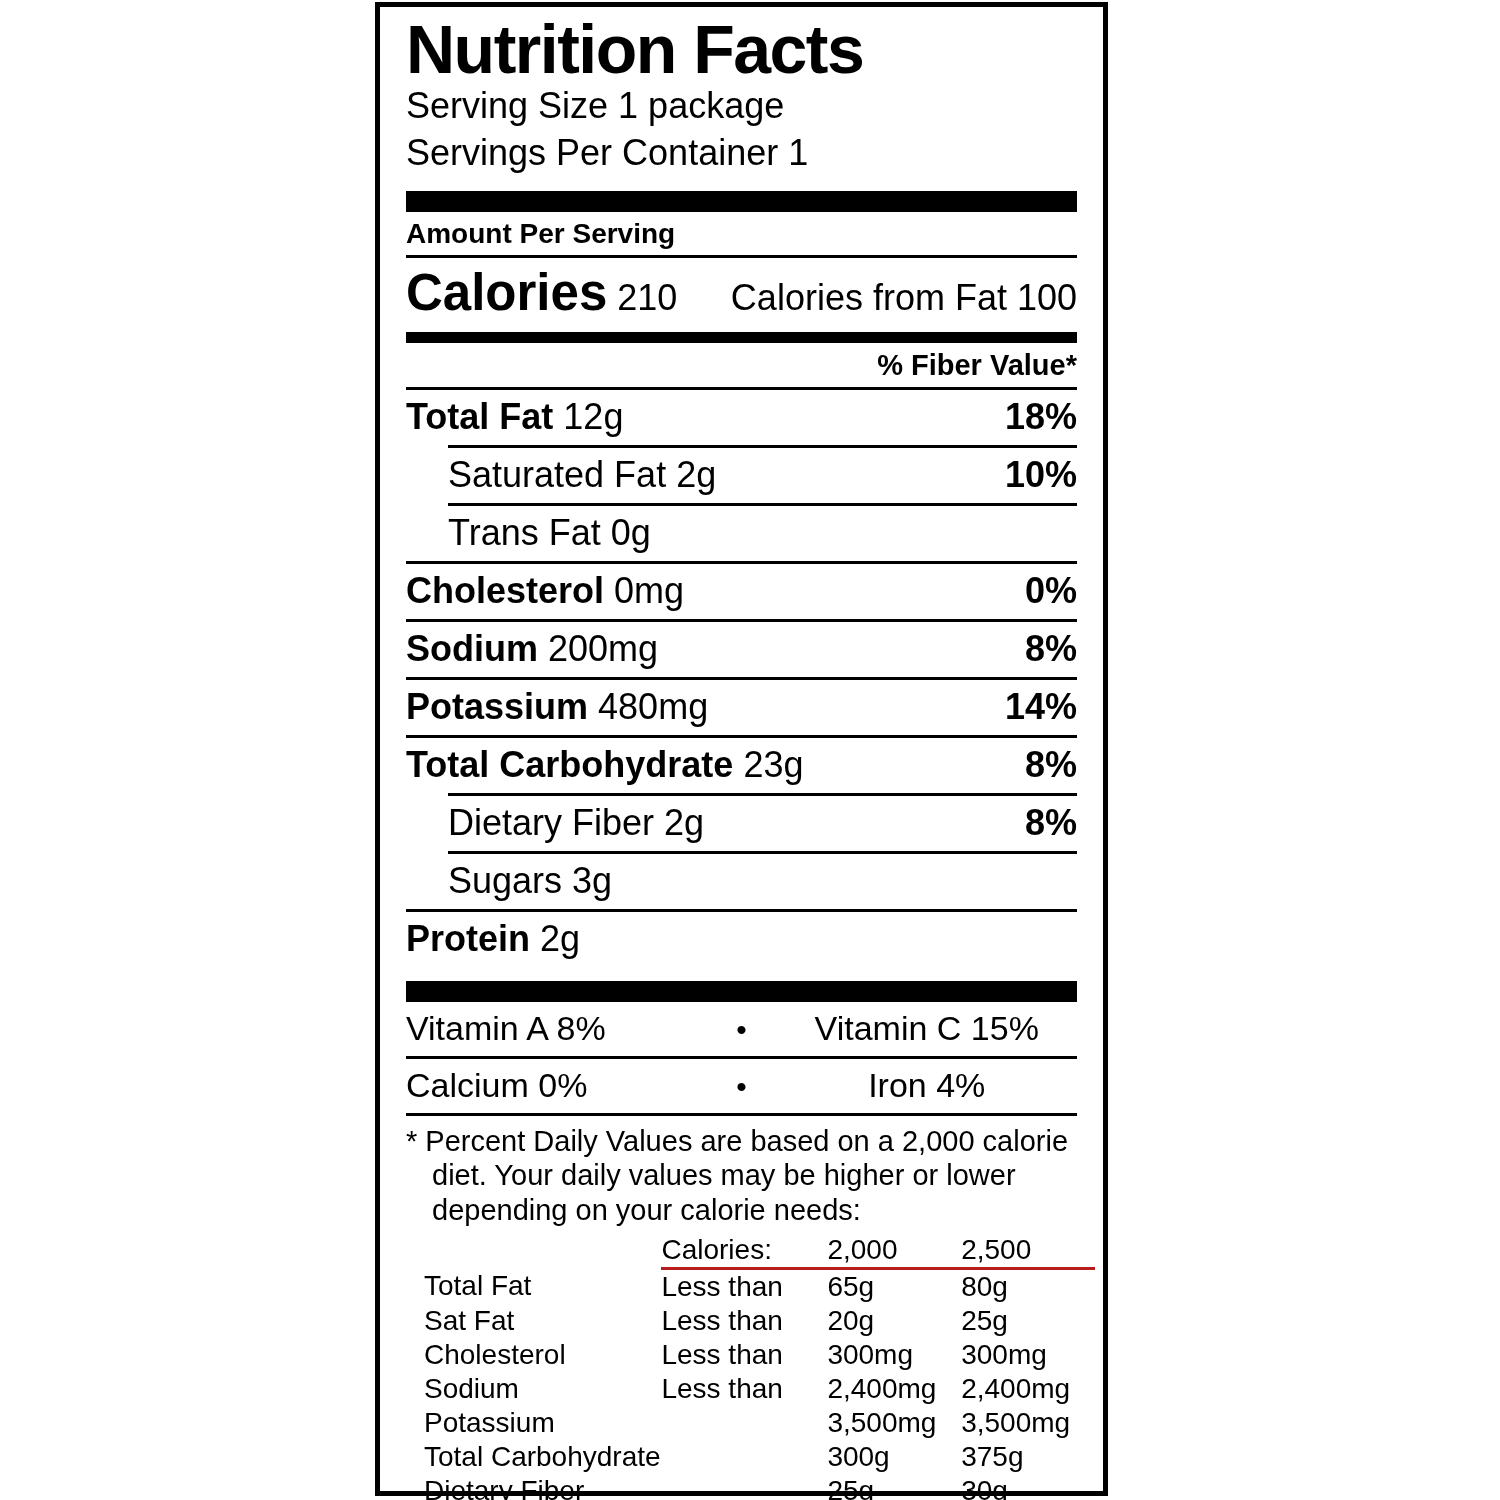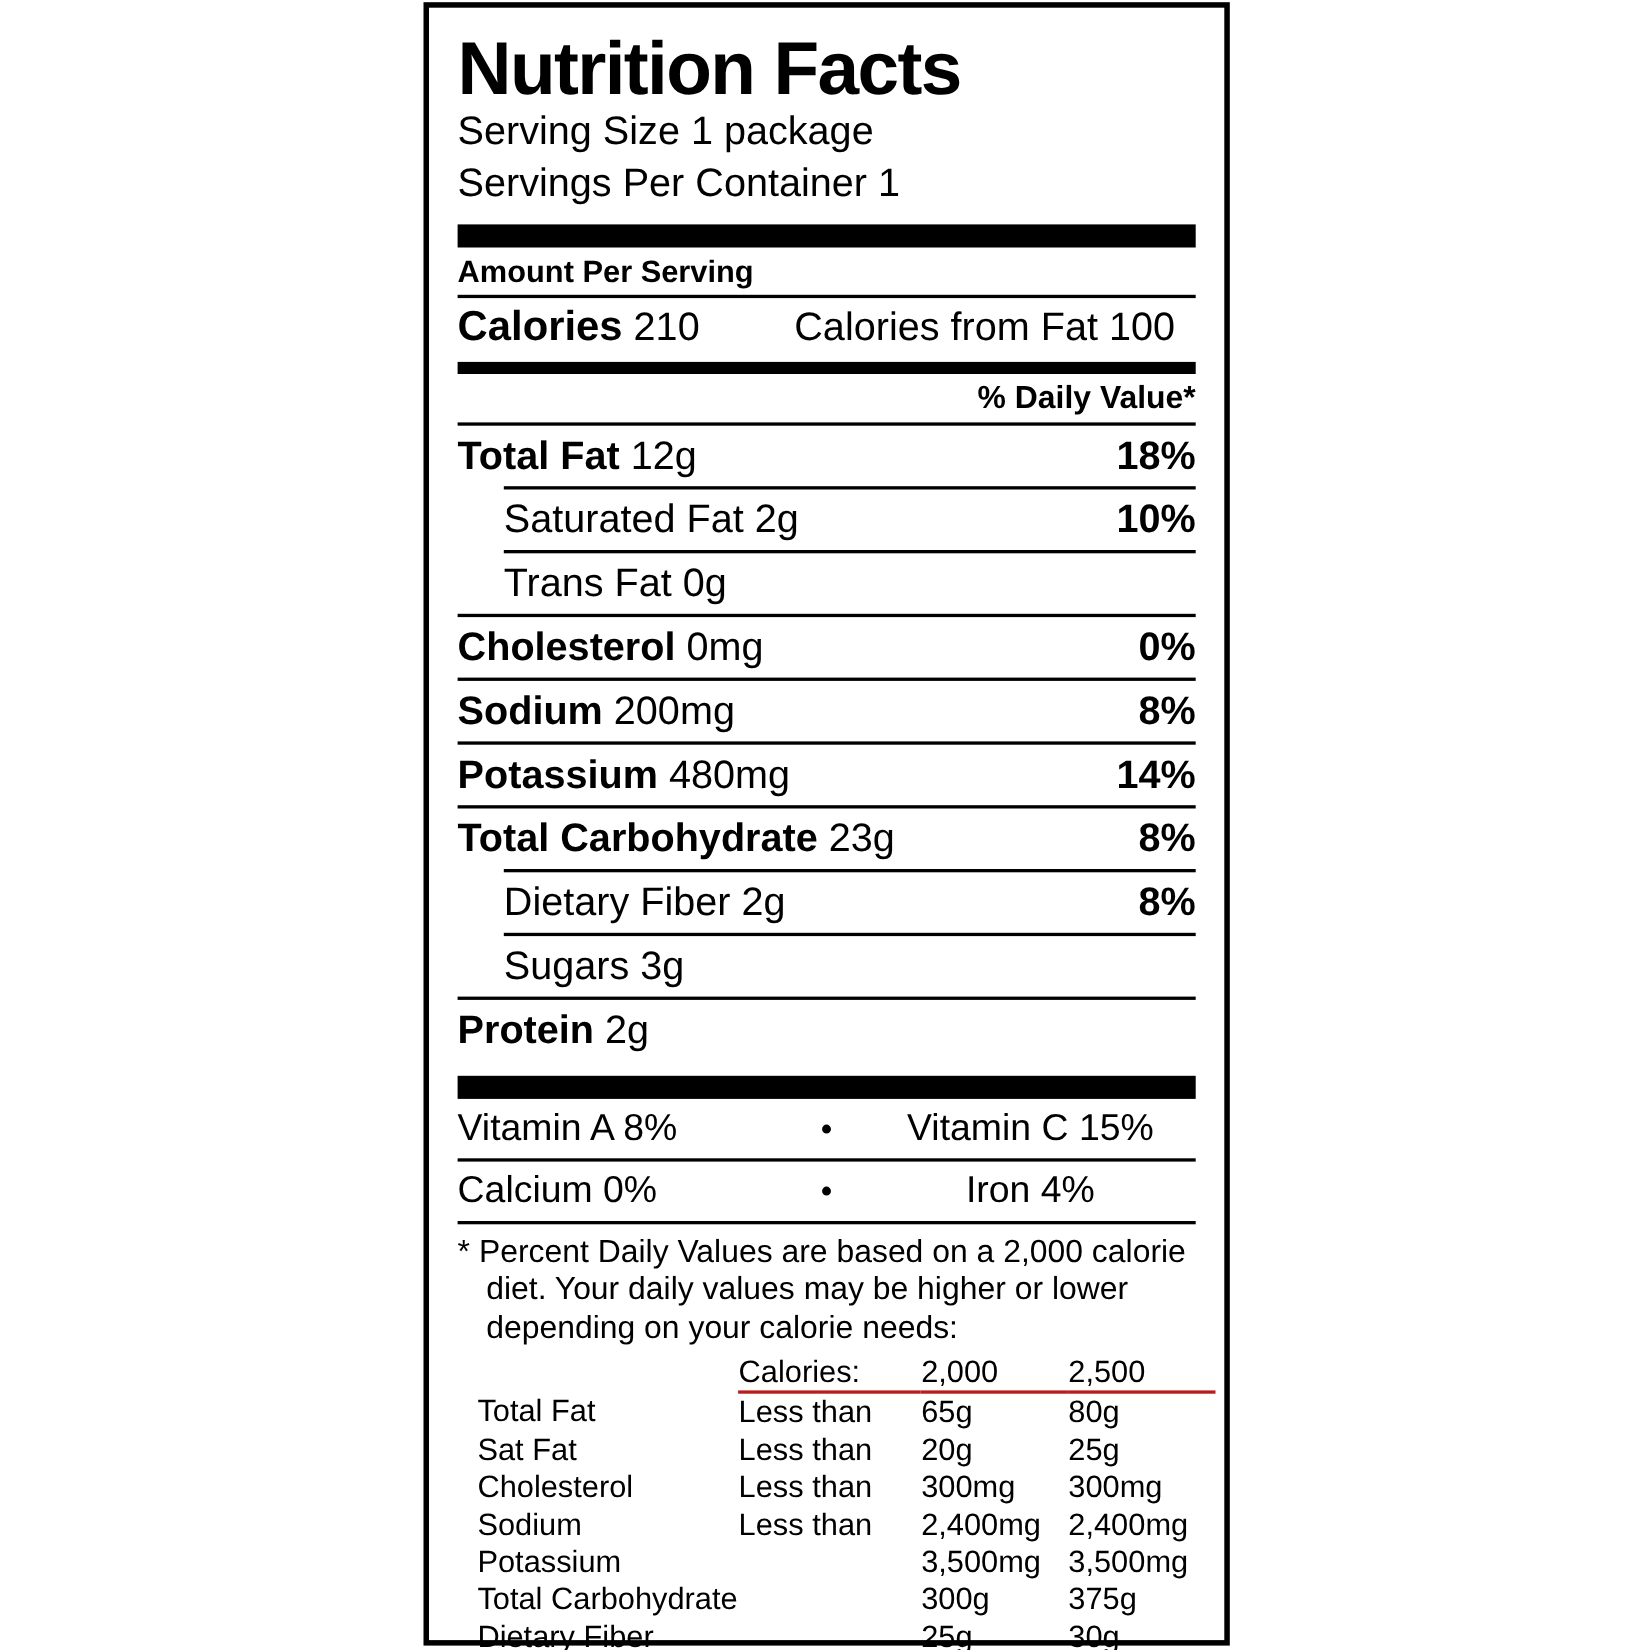--- a/index.html
+++ b/index.html
@@ -18,28 +18,28 @@
   .page {
     position: relative;
     width: 1500px;
     height: 1500px;
     background: #ffffff;
   }
 
   
   .panel {
     position: absolute;
-    left: 385px;
+    left: 375px;
     top: 2px;
     width: 733px;
     height: 1494px;
     border: 5px solid #000000;
     box-sizing: border-box;
     background: #ffffff;
-    padding: 13px 26px;
+    padding: 0 26px;
   }
 
   .title {
     font-size: 68px;
     font-weight: bold;
     letter-spacing: -1.5px;
     line-height: 1.0;
     margin-top: 8px;
     white-space: nowrap;
   }
@@ -76,21 +76,21 @@
 
   .calories-row {
     display: flex;
     align-items: baseline;
     font-size: 36px;
     padding: 5px 0 6px 0;
     white-space: nowrap;
   }
   .calories-row .b {
     font-weight: bold;
-    font-size: 38px;
+    font-size: 51px;
   }
   .calories-row .spacer {
     display: inline-block;
     width: 86px;
   }
 
   .dv-row {
     text-align: right;
     font-size: 29px;
     font-weight: bold;
@@ -195,21 +195,21 @@
     <div class="calories-row">
       <span class="b">Calories</span>
       <span>&nbsp;</span>
       <span>210</span>
       <span class="spacer"></span>
       <span>Calories from Fat 100</span>
     </div>
 
     <div class="bar-med"></div>
 
-    <div class="dv-row">% Daily Value*</div>
+    <div class="dv-row">% Fiber Value*</div>
 
     <div class="rule-thin"></div>
 
     <div class="nutrient">
       <span class="name"><b>Total Fat</b> <span>12g</span></span>
       <span class="pct">18%</span>
     </div>
     <div class="sub-rule"></div>
 
     <div class="nutrient indent1">

